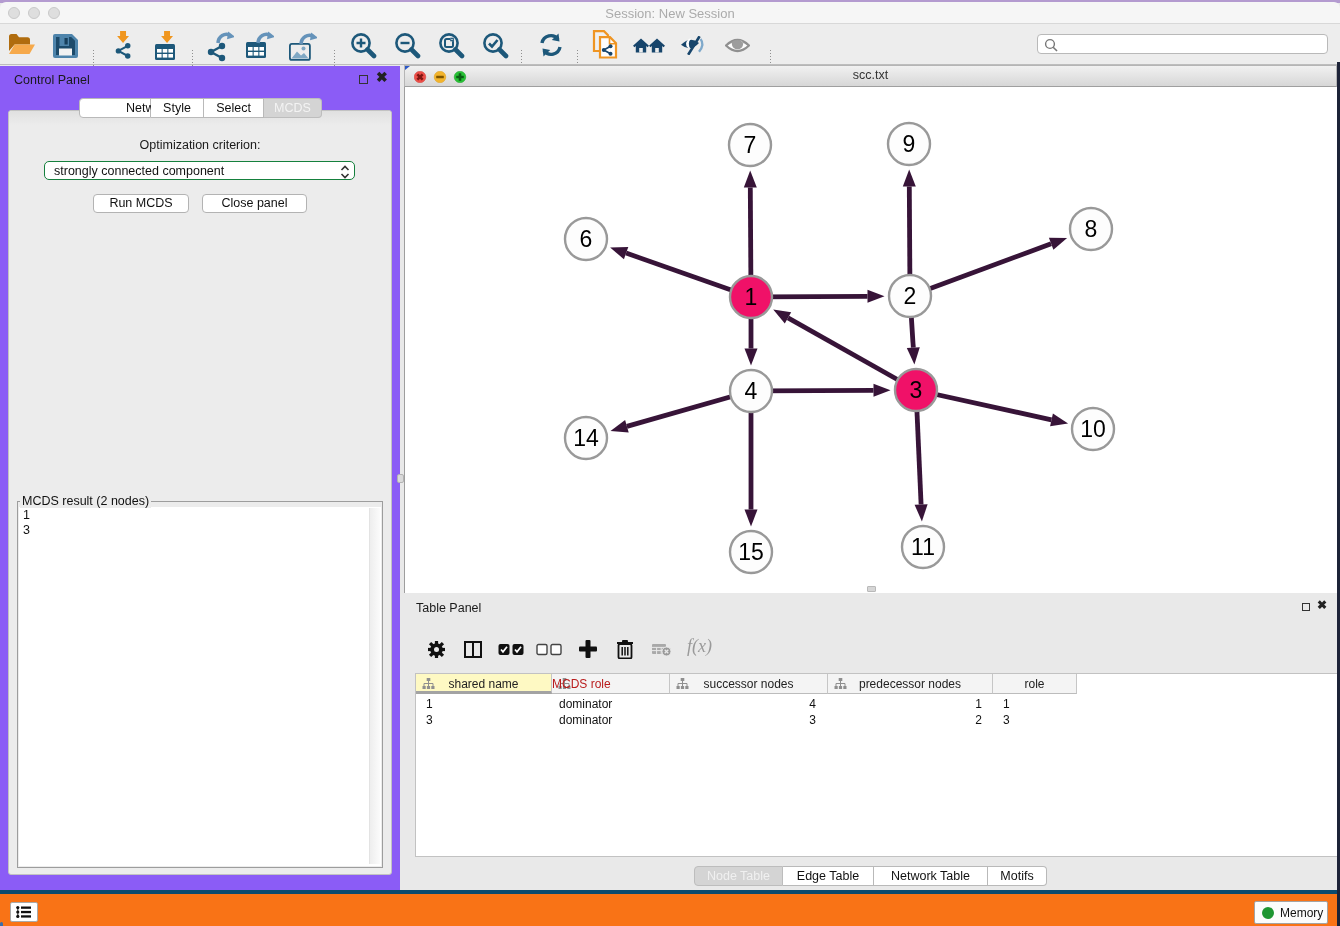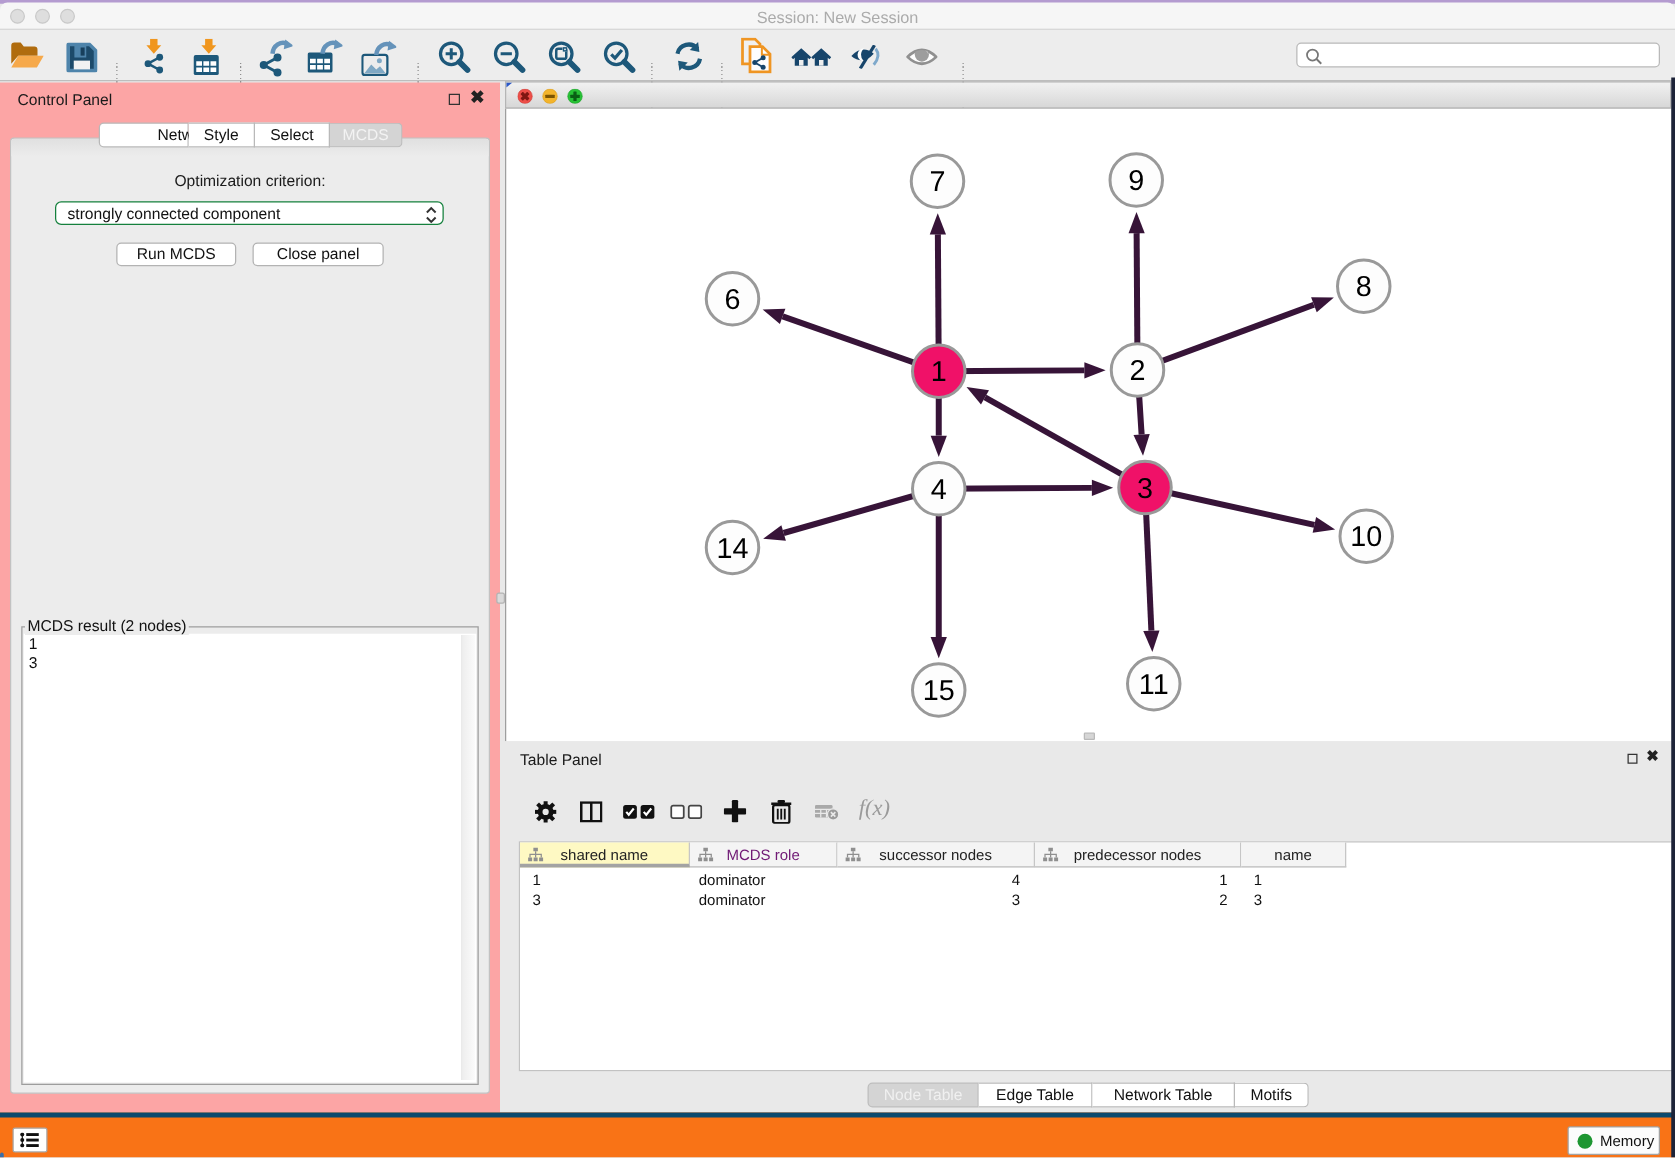--- a/index.html
+++ b/index.html
@@ -168,21 +168,21 @@
       </g>
 </svg>
 <div class="abs" style="left:1037px;top:10px;width:291px;height:20px;background:#fff;border:1px solid #b9b9b9;border-radius:4px;">
 <svg class="abs" style="left:6px;top:3px" width="14" height="14" viewBox="0 0 14 14">
         <circle cx="6" cy="6" r="4.4" fill="none" stroke="#777" stroke-width="1.4"></circle>
         <line x1="9.2" y1="9.2" x2="13" y2="13" stroke="#777" stroke-width="1.6"></line>
       </svg>
 </div>
 </div>
 
-<div class="abs" style="left:0;top:66px;width:400px;height:824px;background:#fca5a5;">
+<div class="abs" style="left:0;top:66px;width:400px;height:824px;background:#8b5cf6;">
   <div class="abs" style="left:14px;top:7px;font-size:12.5px;color:#1a1a1a;">Control Panel</div>
   <div class="abs" style="left:359px;top:9px;width:9px;height:9px;border:1.5px solid #333;"></div>
   <div class="abs" style="left:376px;top:3px;font-size:14px;font-weight:bold;color:#222;">✖</div>
 
   <div class="abs" style="left:8px;top:44px;width:384px;height:765px;border:1px solid #c2c2c2;border-radius:3px;background:#ececec;"></div>
   <div class="abs" style="left:9px;top:45px;width:382px;height:14px;background:linear-gradient(#e0e0e0,#ececec);border-radius:3px 3px 0 0;"></div>
 
   <div class="abs" style="left:79px;top:32px;width:243px;height:20px;">
     <div class="abs" style="left:0;top:0;width:72px;height:20px;background:#fff;border:1px solid #b9b9b9;border-radius:4px 0 0 4px;text-align:center;font-size:12.5px;line-height:18px;color:#111;padding-left:46px;">Network</div>
     <div class="abs" style="left:72px;top:0;width:53px;height:20px;background:#fff;border:1px solid #b9b9b9;border-left:none;text-align:center;font-size:12.5px;line-height:18px;color:#111;">Style</div>
@@ -207,20 +207,21 @@
       <div class="abs" style="right:1px;top:1px;width:11px;height:356px;background:linear-gradient(90deg,#eeeeee,#fbfbfb);border-left:1px solid #e3e3e3;"></div>
     </div>
     <div class="abs" style="left:2px;top:-8px;background:#ececec;font-size:12.5px;color:#111;padding:0 2px;z-index:3;">MCDS result (2 nodes)</div>
   </div>
 </div>
 
 <div class="abs" style="left:404px;top:65px;width:933px;height:22px;background:linear-gradient(#f1f1f1,#d7d7d7);border:1px solid #b5b5b5;border-bottom:1px solid #9f9f9f;">
   <svg class="abs" style="left:0;top:0" width="5" height="5" viewBox="0 0 5 5">
       <path d="M0 0 L5 0 L0 4 Z" fill="#2a57c6"></path>
     </svg>
+  <div class="abs" style="left:0;top:2px;width:100%;text-align:center;font-size:12.5px;color:#333;">scc.txt</div>
   <svg class="abs" style="left:9px;top:5px" width="66" height="12" viewBox="0 0 66 12">
 <circle cx="6" cy="6" r="5.8" fill="#ed4e48" stroke="#cf3e39" stroke-width="0.5"></circle>
 <g transform="rotate(45 6 6)">
         <rect x="2.2" y="4.7" width="7.6" height="2.6" rx="0.4" fill="#801712"></rect>
         <rect x="4.7" y="2.2" width="2.6" height="7.6" rx="0.4" fill="#801712"></rect>
       </g>
 <circle cx="26" cy="6" r="5.8" fill="#f3b42c" stroke="#db9e1d" stroke-width="0.5"></circle>
 <rect x="22.2" y="4.7" width="7.6" height="2.6" rx="0.4" fill="#7d5400"></rect>
 <circle cx="46" cy="6" r="5.8" fill="#27c135" stroke="#1da32a" stroke-width="0.5"></circle>
 <rect x="42.2" y="4.7" width="7.6" height="2.6" rx="0.4" fill="#0a5f15"></rect>
@@ -363,21 +364,21 @@
           <div style="position:absolute;left:0;top:3px;width:100%;text-align:center;font-size:12px;color:#222;">shared name</div>
         </div>
 <div class="abs" style="left:136px;top:0;width:118px;height:20px;background:#f4f4f4;border-bottom:1px solid #bcbcbc;border-right:1px solid #c6c6c6;">
           <svg width="13" height="12" viewBox="0 0 13 12" style="position:absolute;left:6px;top:4px;">
             <rect x="4.7" y="0" width="3.6" height="3" fill="#8f8f8f"></rect>
             <path d="M6.5 3 V5.5 M2 8 V5.5 H11 V8 M6.5 5.5 V8" stroke="#8f8f8f" stroke-width="1" fill="none"></path>
             <rect x="0.5" y="8" width="3.2" height="3" fill="#8f8f8f"></rect>
             <rect x="4.9" y="8" width="3.2" height="3" fill="#8f8f8f"></rect>
             <rect x="9.3" y="8" width="3.2" height="3" fill="#8f8f8f"></rect>
           </svg>
-          <div style="position:absolute;left:0;top:3px;width:100%;text-align:center;font-size:12px;color:#701a75;">MCDS role</div>
+          <div style="position:absolute;left:0;top:3px;width:100%;font-size:12px;color:#b91c1c;">MCDS role</div>
         </div>
 <div class="abs" style="left:254px;top:0;width:158px;height:20px;background:#f4f4f4;border-bottom:1px solid #bcbcbc;border-right:1px solid #c6c6c6;">
           <svg width="13" height="12" viewBox="0 0 13 12" style="position:absolute;left:6px;top:4px;">
             <rect x="4.7" y="0" width="3.6" height="3" fill="#8f8f8f"></rect>
             <path d="M6.5 3 V5.5 M2 8 V5.5 H11 V8 M6.5 5.5 V8" stroke="#8f8f8f" stroke-width="1" fill="none"></path>
             <rect x="0.5" y="8" width="3.2" height="3" fill="#8f8f8f"></rect>
             <rect x="4.9" y="8" width="3.2" height="3" fill="#8f8f8f"></rect>
             <rect x="9.3" y="8" width="3.2" height="3" fill="#8f8f8f"></rect>
           </svg>
           <div style="position:absolute;left:0;top:3px;width:100%;text-align:center;font-size:12px;color:#222;">successor nodes</div>
@@ -386,21 +387,21 @@
           <svg width="13" height="12" viewBox="0 0 13 12" style="position:absolute;left:6px;top:4px;">
             <rect x="4.7" y="0" width="3.6" height="3" fill="#8f8f8f"></rect>
             <path d="M6.5 3 V5.5 M2 8 V5.5 H11 V8 M6.5 5.5 V8" stroke="#8f8f8f" stroke-width="1" fill="none"></path>
             <rect x="0.5" y="8" width="3.2" height="3" fill="#8f8f8f"></rect>
             <rect x="4.9" y="8" width="3.2" height="3" fill="#8f8f8f"></rect>
             <rect x="9.3" y="8" width="3.2" height="3" fill="#8f8f8f"></rect>
           </svg>
           <div style="position:absolute;left:0;top:3px;width:100%;text-align:center;font-size:12px;color:#222;">predecessor nodes</div>
         </div>
 <div class="abs" style="left:577px;top:0;width:84px;height:20px;background:#f4f4f4;border-bottom:1px solid #bcbcbc;border-right:1px solid #c6c6c6;">
-          <div style="position:absolute;left:0;top:3px;width:100%;text-align:center;font-size:12px;color:#222;">name</div>
+          <div style="position:absolute;left:0;top:3px;width:100%;text-align:center;font-size:12px;color:#222;">role</div>
         </div>
     </div>
     <div class="abs" style="left:0;top:20px;width:100%;font-size:12px;color:#111;">
       <div class="abs" style="left:10px;top:2px;line-height:16px;">1<br>3</div>
 <div class="abs" style="left:143px;top:2px;line-height:16px;">dominator<br>dominator</div>
 <div class="abs" style="left:254px;top:2px;width:146px;text-align:right;line-height:16px;">4<br>3</div>
 <div class="abs" style="left:412px;top:2px;width:154px;text-align:right;line-height:16px;">1<br>2</div>
 <div class="abs" style="left:587px;top:2px;line-height:16px;">1<br>3</div>
     </div>
   </div>

